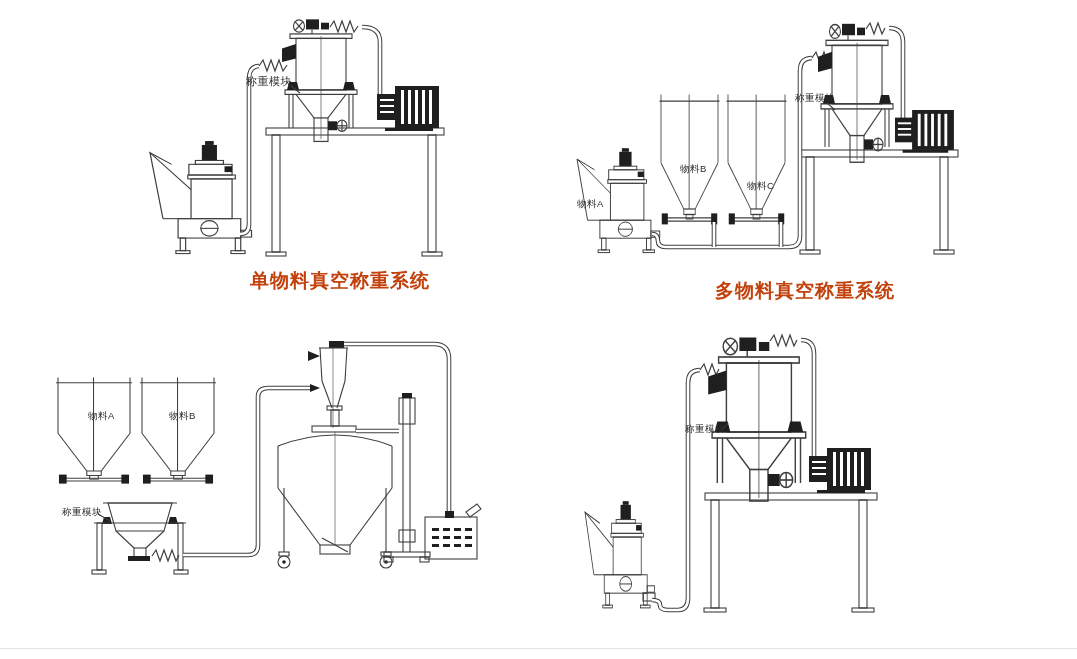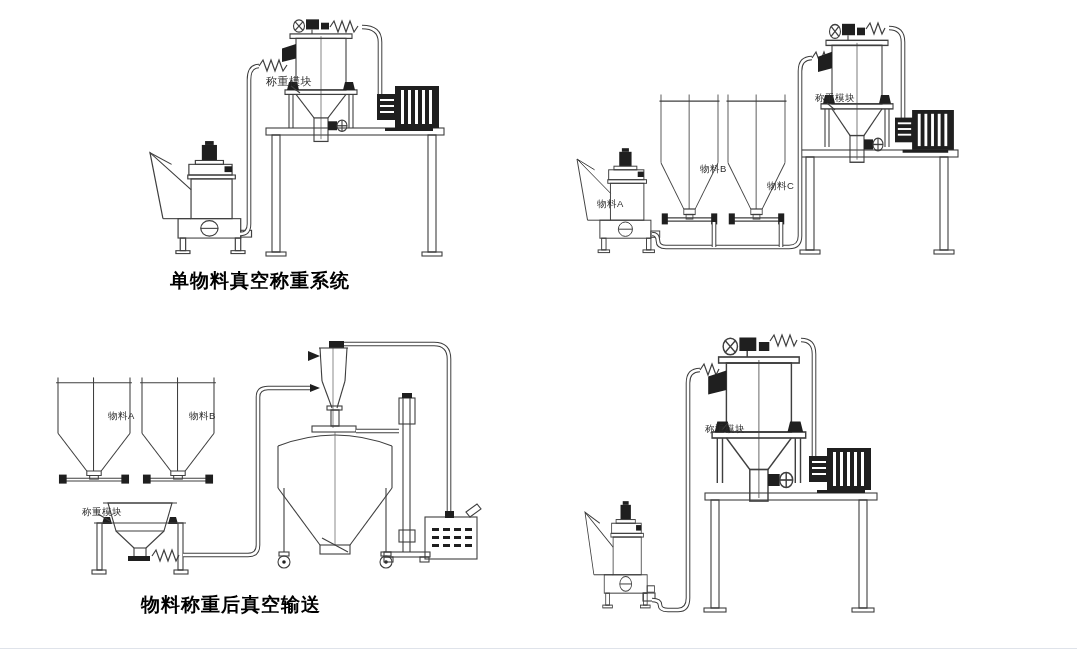--- a/index.html
+++ b/index.html
@@ -10,25 +10,25 @@
   .art{position:absolute;left:0;top:0;}
   .ln{fill:none;stroke:#3f3f3f;stroke-width:1.1;}
   .thin{fill:none;stroke:#5a5a5a;stroke-width:0.7;}
   .blk{fill:#1f1f1f;stroke:none;}
   .wht{fill:#ffffff;stroke:none;}
   .pipeo{fill:none;stroke:#3f3f3f;stroke-width:4.6;}
   .pipei{fill:none;stroke:#ffffff;stroke-width:2.6;}
   .zig{fill:none;stroke:#3f3f3f;stroke-width:1.2;}
   .lbl{
     position:absolute;color:#2b2b2b;font-size:9.5px;line-height:11px;
-    white-space:nowrap;letter-spacing:0.5px;padding-left:20px;
+    white-space:nowrap;letter-spacing:0.5px;
   }
   .lbl.big{font-size:11px;}
   .caption{
-    position:absolute;width:260px;text-align:left;color:#000000;
+    position:absolute;width:260px;text-align:right;color:#c2410c;
     font-size:19px;font-weight:600;letter-spacing:1px;white-space:nowrap;
   }
   .bottom-rule{
     position:absolute;left:0;top:648px;width:1077px;height:1px;background:#dfe3ea;
   }
 </style>
 </head>
 <body>
 
 <div class="page">
@@ -282,17 +282,17 @@
 <span class="lbl" style="left:795px;top:92px;">称重模块</span>
 <span class="lbl" style="left:577px;top:198px;">物料A</span>
 <span class="lbl" style="left:680px;top:163px;">物料B</span>
 <span class="lbl" style="left:747px;top:180px;">物料C</span>
 <span class="lbl" style="left:88px;top:410px;">物料A</span>
 <span class="lbl" style="left:169px;top:410px;">物料B</span>
 <span class="lbl" style="left:62px;top:506px;">称重模块</span>
 <span class="lbl" style="left:685px;top:423px;">称重模块</span>
 
 <div class="caption" style="left:170px;top:268px;">单物料真空称重系统</div>
-<div class="caption" style="left:141px;top:592px;">物料称重后真空输送</div>
+<div class="caption" style="left:635px;top:278px;">多物料真空称重系统</div>
 
 <div class="bottom-rule"></div>
 
 </div>
 
 </body></html>

